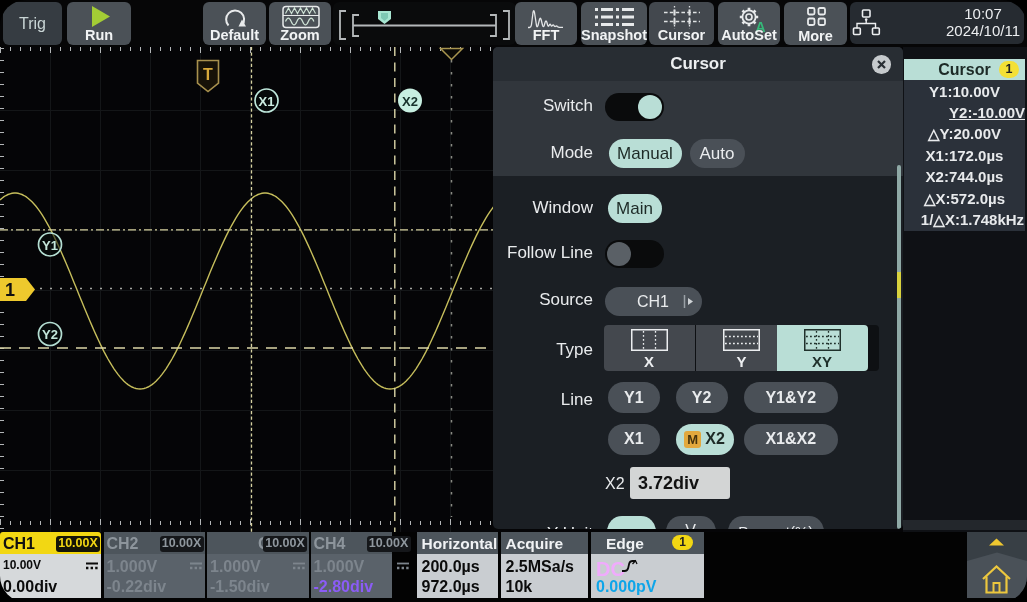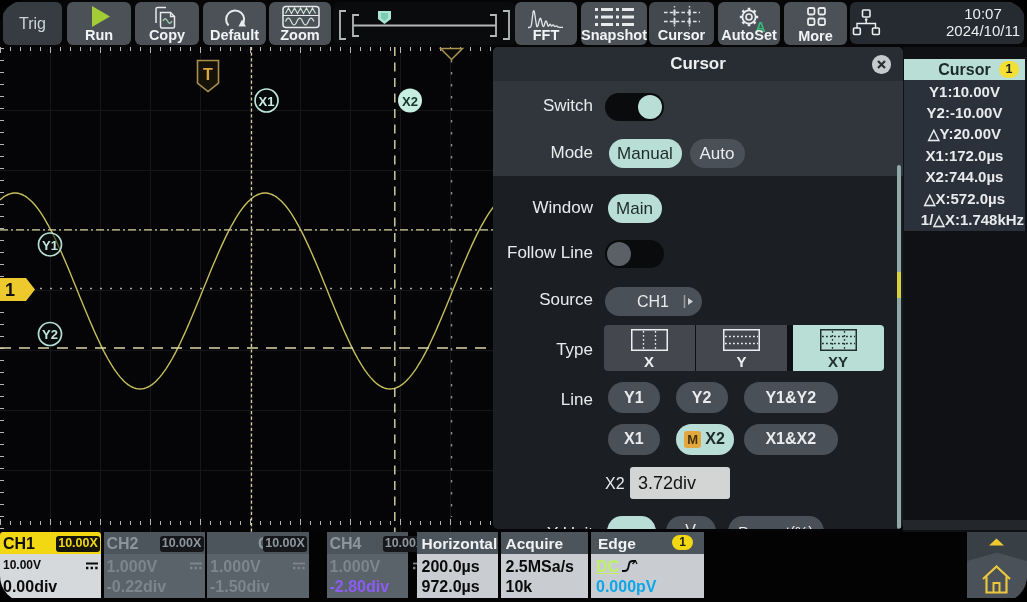--- a/index.html
+++ b/index.html
@@ -19,29 +19,20 @@
 </style></head><body>
 <div id="scr">
 <div class="abs" style="left:0;top:0;width:1027px;height:47px;background:#060607;"></div>
 <div class="abs" style="left:3px;top:2px;width:59px;height:43px;background:#363c42;border-radius:6px;color:#c9d5d5;font-size:16px;display:flex;align-items:center;justify-content:center;">Trig</div>
 <div class="btn" style="left:67px;width:64px;">
       <svg style="position:absolute;left:24px;top:3px;" width="20" height="23">
         <polygon points="1,1 1,22 19,11.5" fill="#a3cc35"></polygon>
       </svg>
       <div class="lbl">Run</div>
     </div>
-<div class="btn" style="left:135px;width:64px;">
-      <svg style="position:absolute;left:15px;top:3px;" width="34" height="25" fill="none" stroke="#e8eaeb" stroke-width="1.5">
- <path d="M6 18V4a1.5 1.5 0 0 1 1.5-1.5H16"></path>
- <path d="M10.5 7.5h10l4 4v10a1.5 1.5 0 0 1-1.5 1.5h-11a1.5 1.5 0 0 1-1.5-1.5z"></path>
- <path d="M20.5 7.5v4h4" stroke-width="1.3"></path>
- <path d="M13 16c1.5-3 3-3 4.5 0s3 3 4.5 0" stroke="#9fd0ae" stroke-width="1.4"></path>
-</svg>
-      <div class="lbl">Copy</div>
-    </div>
 <div class="btn" style="left:203px;width:63px;">
       <svg style="position:absolute;left:19px;top:3px;" width="26" height="25" fill="none" stroke="#e8eaeb" stroke-width="2">
  <path d="M6.5 20.5a9 9 0 1 1 13.6-0.4"></path>
  <polygon points="16.5,21.5 24,21.5 20,14.5" fill="#e8eaeb" stroke="none"></polygon>
 </svg>
       <div class="lbl">Default</div>
     </div>
 <div class="btn" style="left:269px;width:62px;">
       <svg style="position:absolute;left:13px;top:3px;" width="38" height="25" fill="none" stroke="#e8eaeb" stroke-width="1.5">
  <rect x="1" y="1.5" width="36" height="21" rx="3"></rect>
@@ -150,21 +141,21 @@
 </svg>
 <div class="abs" style="left:903px;top:47px;width:124px;height:485px;background:#0f1115;"></div>
 <div class="abs" style="left:903px;top:520px;width:124px;height:10px;background:#23272c;"></div>
 <div class="abs" style="left:904px;top:59px;width:121px;height:171.5px;background:#2b313a;">
  <div style="position:relative;height:21px;background:#b9ded6;">
   <div style="position:absolute;left:0;width:100%;text-align:center;line-height:21px;font-size:16px;font-weight:700;color:#1c2a26;">Cursor</div>
   <div style="position:absolute;right:6px;top:2px;width:20px;height:16.5px;background:#f4e035;border-radius:9px;text-align:center;line-height:17px;font-size:12.5px;font-weight:700;color:#222;">1</div>
  </div>
  <div style="color:#e8eaec;font-size:15px;font-weight:700;padding-top:0.5px;">
         <div style="height:21.45px;line-height:21.45px;text-align:center;">Y1:10.00V</div>
-        <div style="height:21.45px;line-height:21.45px;text-align:center;">Y2:-10.00V</div>
+        <div style="height:21.45px;line-height:21.45px;text-align:right;text-decoration:underline;">Y2:-10.00V</div>
         <div style="height:21.45px;line-height:21.45px;text-align:center;">△Y:20.00V</div>
         <div style="height:21.45px;line-height:21.45px;text-align:center;">X1:172.0µs</div>
         <div style="height:21.45px;line-height:21.45px;text-align:center;">X2:744.0µs</div>
         <div style="height:21.45px;line-height:21.45px;text-align:center;">△X:572.0µs</div>
         <div style="height:21.45px;line-height:21.45px;text-align:center;margin-left:16px;">1/△X:1.748kHz</div>
       </div>
 </div>
 <div class="abs" style="left:493px;top:47px;width:410px;height:482px;background:#1b1f24;border-radius:5px;overflow:hidden;">
  <div class="abs" style="left:0;top:0;width:410px;height:34px;background:#282d33;">
   <div style="position:absolute;left:0;width:100%;text-align:center;line-height:34px;font-size:17px;font-weight:700;color:#eceef0;">Cursor</div>
@@ -203,37 +194,37 @@
           </svg>
    <div style="position:absolute;bottom:1px;width:100%;text-align:center;font-size:15px;font-weight:700;color:#eceef0;">X</div>
   </div>
   <div class="abs" style="left:92.5px;top:0;width:91px;height:46px;background:#44484e;">
    <svg style="position:absolute;left:27px;top:4px;" width="37" height="22" fill="none">
             <rect x="0.75" y="0.75" width="35.5" height="20.5" stroke="#eceef0" stroke-width="1.5"></rect>
             <path d="M2 7.5h33M2 14.5h33" stroke="#eceef0" stroke-width="1.3" stroke-dasharray="1.8 2.2"></path>
           </svg>
    <div style="position:absolute;bottom:1px;width:100%;text-align:center;font-size:15px;font-weight:700;color:#eceef0;">Y</div>
   </div>
-  <div class="abs" style="left:189px;top:0;width:91px;height:46px;background:#b9ded6;border-radius:0 4px 4px 0;">
+  <div class="abs" style="left:173px;top:0;width:91px;height:46px;background:#b9ded6;border-radius:0 4px 4px 0;">
    <svg style="position:absolute;left:27px;top:4px;" width="37" height="22" fill="none">
             <rect x="0.75" y="0.75" width="35.5" height="20.5" stroke="#20312c" stroke-width="1.5"></rect>
             <path d="M12.5 2v18M24.5 2v18M2 7.5h33M2 14.5h33" stroke="#20312c" stroke-width="1.3" stroke-dasharray="1.8 2.2"></path>
           </svg>
    <div style="position:absolute;bottom:1px;width:100%;text-align:center;font-size:15px;font-weight:700;color:#20312c;">XY</div>
   </div>
  </div>
  <div class="dlab" style="top:343px;">Line</div>
  <div class="pill gpill" style="left:114.5px;top:335px;width:52.5px;height:31px;font-size:16px;font-weight:700;">Y1</div>
  <div class="pill gpill" style="left:182.5px;top:335px;width:52px;height:31px;font-size:16px;font-weight:700;">Y2</div>
  <div class="pill gpill" style="left:250.5px;top:335px;width:94.5px;height:31px;font-size:16px;font-weight:700;">Y1&amp;Y2</div>
  <div class="pill gpill" style="left:114.5px;top:376.5px;width:52.5px;height:31px;font-size:16px;font-weight:700;">X1</div>
  <div class="pill mint" style="left:182.5px;top:376.5px;width:58px;height:31px;font-size:16px;font-weight:700;"><span style="display:inline-block;width:17px;height:17px;background:#e2a83d;border-radius:3px;text-align:center;line-height:17px;font-size:13px;color:#45320c;margin-right:4px;">M</span>X2</div>
  <div class="pill gpill" style="left:250.5px;top:376.5px;width:94.5px;height:31px;font-size:16px;font-weight:700;">X1&amp;X2</div>
  <div class="abs" style="left:112px;top:428px;color:#e9ebed;font-size:16px;font-weight:400;">X2</div>
- <div class="abs" style="left:137px;top:420px;width:100px;height:32px;background:#d3d5d5;border-radius:3px;line-height:32px;"><span style="margin-left:8px;font-size:18px;font-weight:400;color:#111;">3.72div</span></div>
+ <div class="abs" style="left:137px;top:420px;width:100px;height:32px;background:#d3d5d5;border-radius:3px;line-height:32px;"><span style="margin-left:8px;font-size:18px;font-weight:700;color:#111;">3.72div</span></div>
  <div class="dlab" style="top:477px;">Y Unit</div>
  <div class="pill mint" style="left:114px;top:469px;width:48.5px;height:30px;font-size:16px;"></div>
  <div class="pill gpill" style="left:172.5px;top:469px;width:50px;height:30px;font-size:16px;">V</div>
  <div class="pill gpill" style="left:234.5px;top:469px;width:96.5px;height:30px;font-size:15px;">Percent(%)</div>
  <div class="abs" style="left:404px;top:118px;width:4px;height:364px;background:#8fa9a6;border-radius:2px;"></div>
  <div class="abs" style="left:404px;top:225px;width:4px;height:26px;background:#d8d23e;"></div>
 </div>
 <div class="abs" style="left:0;top:532px;width:1027px;height:70px;background:#030303;"></div>
 <div class="blk" style="left:0;top:532px;width:101px;">
  <div class="bh" style="background:#f2d713;border-radius:3px 3px 0 0;"></div>
@@ -264,21 +255,21 @@
  <div class="bb" style="background:#5a626a;"></div>
  <div class="bt" style="top:3px;font-size:16px;color:#8d959c;left:3px;margin-left:48px;">CH3</div>
  <div class="abs" style="left:56px;top:4px;width:44px;height:15.5px;background:#15171a;border-radius:3px;text-align:center;line-height:15.5px;font-size:12.5px;font-weight:700;color:#8f979e;">10.00X</div>
  <div class="bt" style="top:25.5px;font-size:16px;color:#7d858d;left:3px;">1.000V</div>
  <div class="bt" style="top:46px;font-size:16px;color:#7d858d;left:3px;">-1.50div</div>
  <svg class="abs" style="left:85px;top:28px;" width="14" height="12" stroke="#7d858d">
         <path d="M1 3.5h12" stroke-width="1.8"></path>
         <path d="M1 8h12" stroke-width="2.4" stroke-dasharray="2.4 2.2"></path>
       </svg>
 </div>
-<div class="blk" style="left:310.5px;top:532px;width:81px;margin-left:16px;">
+<div class="blk" style="left:310.5px;top:532px;width:81px;">
  <div class="bh" style="background:#4d555c;"></div>
  <div class="bb" style="background:#5a626a;"></div>
  <div class="bt" style="top:3px;font-size:16px;color:#8d959c;left:3px;">CH4</div>
  <div class="abs" style="left:56px;top:4px;width:44px;height:15.5px;background:#15171a;border-radius:3px;text-align:center;line-height:15.5px;font-size:12.5px;font-weight:700;color:#8f979e;">10.00X</div>
  <div class="bt" style="top:25.5px;font-size:16px;color:#7d858d;left:3px;">1.000V</div>
  <div class="bt" style="top:46px;font-size:16px;color:#8b5cf6;left:3px;">-2.80div</div>
  <svg class="abs" style="left:85px;top:28px;" width="14" height="12" stroke="#7d858d">
         <path d="M1 3.5h12" stroke-width="1.8"></path>
         <path d="M1 8h12" stroke-width="2.4" stroke-dasharray="2.4 2.2"></path>
       </svg>
@@ -295,22 +286,22 @@
  <div class="bh" style="background:#4d555c;"></div>
  <div class="bb" style="background:#c9cdd1;"></div>
  <div class="bt" style="top:3px;font-size:15.5px;color:#f0f2f4;left:5px;">Acquire</div>
  <div class="bt" style="top:25.5px;font-size:16px;color:#0b0b0b;left:5px;">2.5MSa/s</div>
  <div class="bt" style="top:46px;font-size:16px;color:#0b0b0b;left:5px;">10k</div>
 </div>
 
 <div class="blk" style="left:591px;top:532px;width:113px;">
  <div class="bh" style="background:#4d555c;"></div>
  <div class="bb" style="background:#c9cdd1;"></div>
- <div class="bt" style="top:3px;font-size:15.5px;color:#f0f2f4;left:7px;">Edge</div>
- <div class="bt" style="top:25.5px;font-size:16px;color:#bef264;left:5px;text-decoration:underline;">DC</div>
+ <div class="bt" style="top:3px;font-size:15.5px;color:#f0f2f4;left:15px;">Edge</div>
+ <div class="bt" style="top:25.5px;font-size:20px;color:#f0abfc;left:5px;">DC</div>
  <div class="bt" style="top:46px;font-size:16px;color:#0ea5e9;left:5px;">0.000pV</div>
 </div>
 <div class="abs" style="left:672px;top:535px;width:21px;height:15px;background:#f2d713;border-radius:8px;text-align:center;line-height:15px;font-size:12px;font-weight:700;color:#222;">1</div>
 <svg class="abs" style="left:621px;top:558px;" width="18" height="16" fill="none" stroke="#0b0b0b" stroke-width="1.8">
       <path d="M1 13h2.5q3 0 3.7-3l1-4.5q0.8-2.5 3.3-2.5H15"></path>
       <path d="M11.5 6l3-3.2 1.5 3.2" stroke-width="1.3"></path>
     </svg>
 <div class="abs" style="left:967px;top:532px;width:60px;height:66px;background:#383f45;"></div>
 <svg class="abs" style="left:967px;top:532px;" width="60" height="66" fill="none">
  <polygon points="0,29 30,20.5 60,29 60,66 0,66" fill="#4a5158"></polygon>

